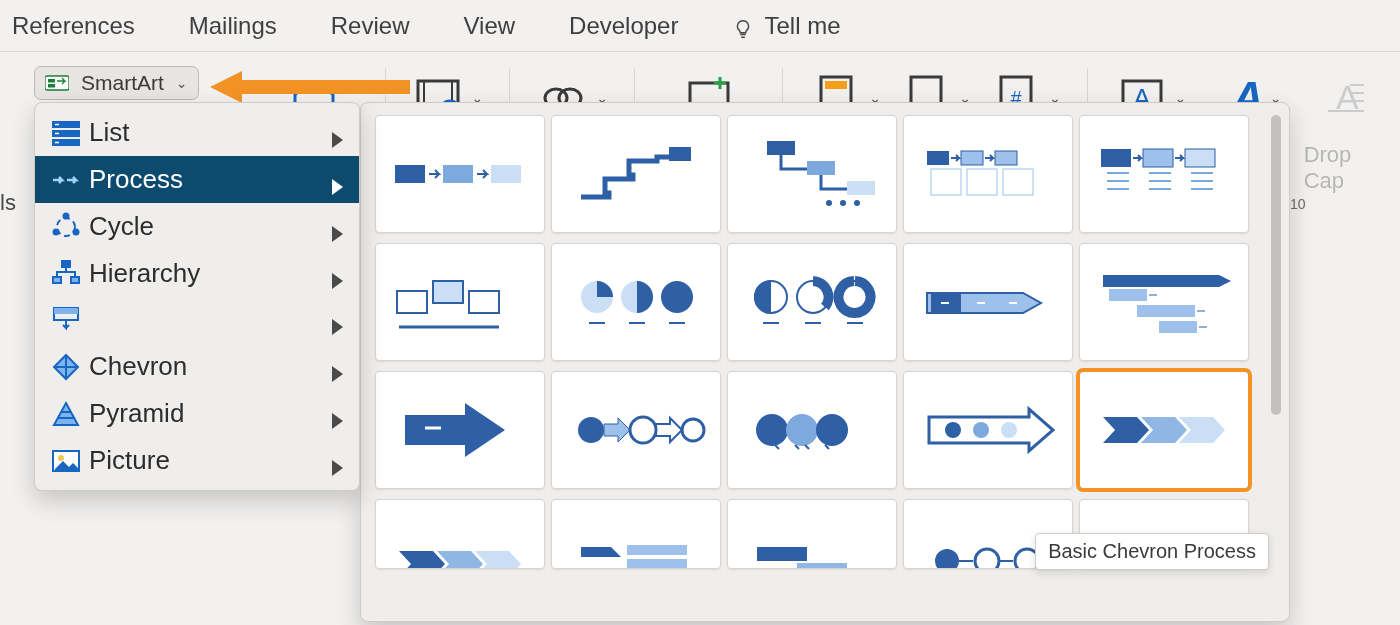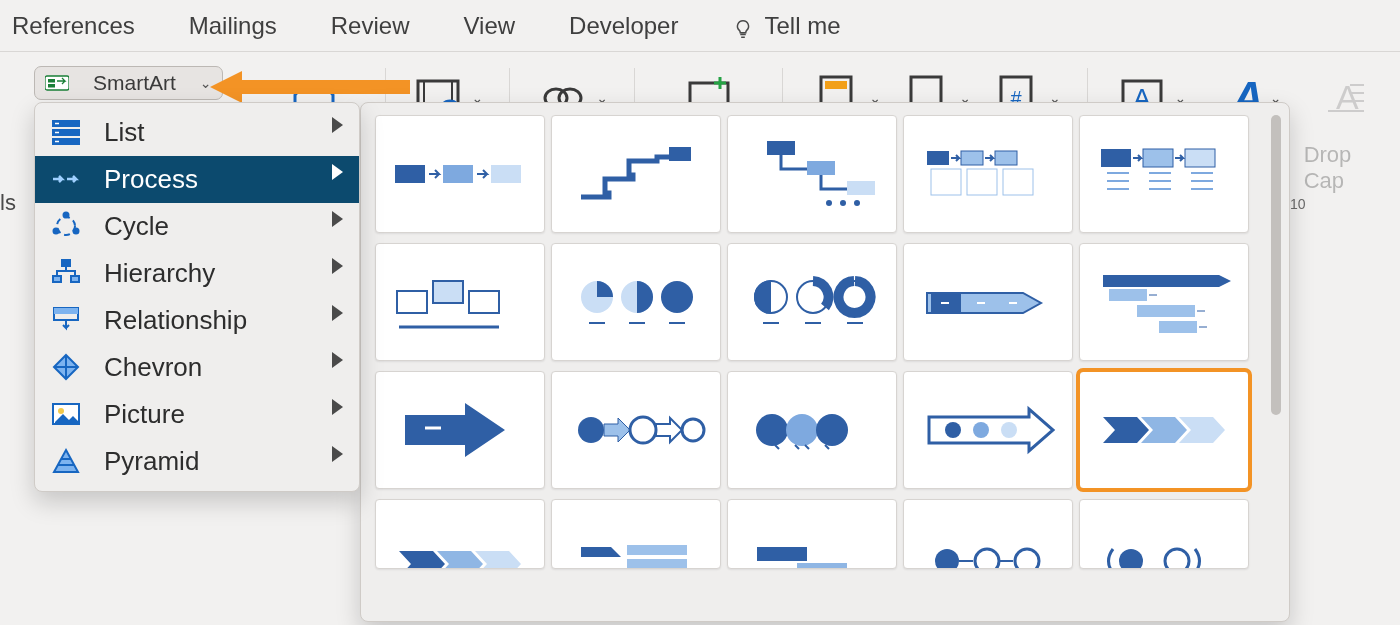--- a/index.html
+++ b/index.html
@@ -14,30 +14,30 @@
   
   .ribbon { position: relative; height: 160px; display: flex; align-items: flex-start; padding: 10px 14px 0; gap: 18px; }
   .rb-group { display: flex; flex-direction: column; align-items: center; gap: 8px; }
   .rb-label { font-size: 22px; color: #4a4a4a; }
   .big-btn { display: flex; align-items: center; gap: 6px; height: 72px; }
   .big-btn .caret { font-size: 14px; color: #555; }
   .icon-box { width: 54px; height: 54px; }
   .sep { width: 1px; height: 110px; background: #d9d7d5; margin: 6px 8px 0; }
 
   
-  .smartart-btn { position: absolute; top: 14px; left: 34px; display: inline-flex; align-items: center; gap: 24px; background: #e7e4e2; border: 1px solid #bcb8b4; border-radius: 7px; padding: 4px 10px; font-size: 21px; color: #3a3a3a; cursor: pointer; }
+  .smartart-btn { position: absolute; top: 14px; left: 34px; display: inline-flex; align-items: center; gap: 12px; background: #e7e4e2; border: 1px solid #bcb8b4; border-radius: 7px; padding: 4px 10px; font-size: 21px; color: #3a3a3a; cursor: pointer; }
   .smartart-btn .sa-icon { width: 24px; height: 18px; }
   .smartart-btn .caret { font-size: 14px; color: #555; }
 
   
   .anno-arrow { position: absolute; top: 16px; left: 210px; width: 200px; height: 38px; pointer-events: none; }
 
   
   .sa-menu { position: absolute; top: 50px; left: 34px; width: 326px; background: #efeeed; border: 1px solid #cfcbc7; border-radius: 8px; box-shadow: 0 10px 24px rgba(0,0,0,.18); padding: 6px 0; z-index: 5; }
-  .sa-item { display: flex; align-items: flex-start; gap: 23px; padding: 8px 16px; font-size: 26px; color: #2d2d2d; cursor: pointer; position: relative; }
+  .sa-item { display: flex; align-items: flex-end; gap: 8px; padding: 8px 16px; font-size: 26px; color: #2d2d2d; cursor: pointer; position: relative; }
   .sa-item .cat-icon { width: 30px; height: 30px; flex: 0 0 30px; }
   .sa-item .arrow-sub { margin-left: auto; width: 0; height: 0; border-top: 8px solid transparent; border-bottom: 8px solid transparent; border-left: 11px solid #4a4a4a; }
   .sa-item.selected { background: #0c4a6e; color: #fff; }
   .sa-item.selected .arrow-sub { border-left-color: #fff; }
 
   
   .gallery { position: absolute; top: 50px; left: 360px; width: 930px; height: 520px; background: #efeeed; border: 1px solid #cfcbc7; border-radius: 8px; box-shadow: 0 10px 24px rgba(0,0,0,.18); padding: 12px 22px 0 14px; overflow: hidden; z-index: 4; }
   .g-scroll { position: absolute; top: 12px; right: 8px; width: 10px; height: 300px; background: #c3c0bd; border-radius: 5px; }
   .g-grid { display: grid; grid-template-columns: repeat(5, 170px); grid-auto-rows: 118px; gap: 10px 6px; }
   .thumb { background: #fff; border: 1px solid #d7d4d1; border-radius: 4px; box-shadow: 0 1px 2px rgba(0,0,0,.08); display: flex; align-items: center; justify-content: center; cursor: pointer; position: relative; }
@@ -246,49 +246,48 @@
       <span>Hierarchy</span>
       <span class="arrow-sub"></span>
     </div>
 
     <div class="sa-item">
       <svg class="cat-icon" viewBox="0 0 30 30" fill="none" stroke="#1766c1" stroke-width="2">
         <rect x="3" y="3" width="24" height="12" stroke="#1766c1"></rect>
         <rect x="3" y="3" width="24" height="6" fill="#7db3ef" stroke="none"></rect>
         <path d="M15 15v8l-3-3m3 3 3-3"></path>
       </svg>
-      <span>Relationship</span>
       <span class="arrow-sub"></span>
     </div>
 
     <div class="sa-item">
       <svg class="cat-icon" viewBox="0 0 30 30" fill="none" stroke="#1766c1" stroke-width="2">
         <path d="M15 3l12 12-12 12L3 15z" fill="#7db3ef"></path>
         <path d="M15 3v24M3 15h24"></path>
       </svg>
       <span>Chevron</span>
+      <span class="arrow-sub"></span>
+    </div>
+
+    <div class="sa-item">
+      <svg class="cat-icon" viewBox="0 0 30 30" fill="none" stroke="#1766c1" stroke-width="2">
+        <path d="M15 4l12 22H3z" fill="#7db3ef"></path>
+        <path d="M7 19h16M10 13h10"></path>
+      </svg>
+      <span>Pyramid</span>
       <span class="arrow-sub"></span>
     </div>
 
     <div class="sa-item">
       <svg class="cat-icon" viewBox="0 0 30 30">
         <rect x="2" y="5" width="26" height="20" fill="#fff" stroke="#1766c1" stroke-width="2"></rect>
         <circle cx="10" cy="12" r="3" fill="#f2c94c"></circle>
         <path d="M4 23l8-8 6 6 4-4 6 6v2H4z" fill="#1766c1"></path>
       </svg>
       <span>Picture</span>
-      <span class="arrow-sub"></span>
-    </div>
-
-    <div class="sa-item">
-      <svg class="cat-icon" viewBox="0 0 30 30" fill="none" stroke="#1766c1" stroke-width="2">
-        <path d="M15 4l12 22H3z" fill="#7db3ef"></path>
-        <path d="M7 19h16M10 13h10"></path>
-      </svg>
-      <span>Pyramid</span>
       <span class="arrow-sub"></span>
     </div>
   </div>
 
   <div class="gallery">
     <div class="g-scroll"></div>
     <div class="g-grid">
 
       <div class="thumb">
           <svg viewBox="0 0 150 90">
@@ -472,18 +471,19 @@
       <div class="thumb" style="height:70px;overflow:hidden;">
           <svg viewBox="0 0 150 90">
             <circle cx="42" cy="72" r="12" fill="#2f5fa5"></circle>
             <path d="M24 60c-6 8-6 16 0 24" stroke="#2f5fa5" stroke-width="3" fill="none"></path>
             <circle cx="88" cy="72" r="12" fill="none" stroke="#2f5fa5" stroke-width="3"></circle>
             <path d="M106 60c6 8 6 16 0 24" stroke="#2f5fa5" stroke-width="3" fill="none"></path>
           </svg>
         </div>
 
     </div>
+    <div class="tooltip">Basic Chevron Process</div>
   </div>
 
 </div>
 
 <div class="ruler">10</div>
 <div class="ls">ls</div>
 
 </body></html>

